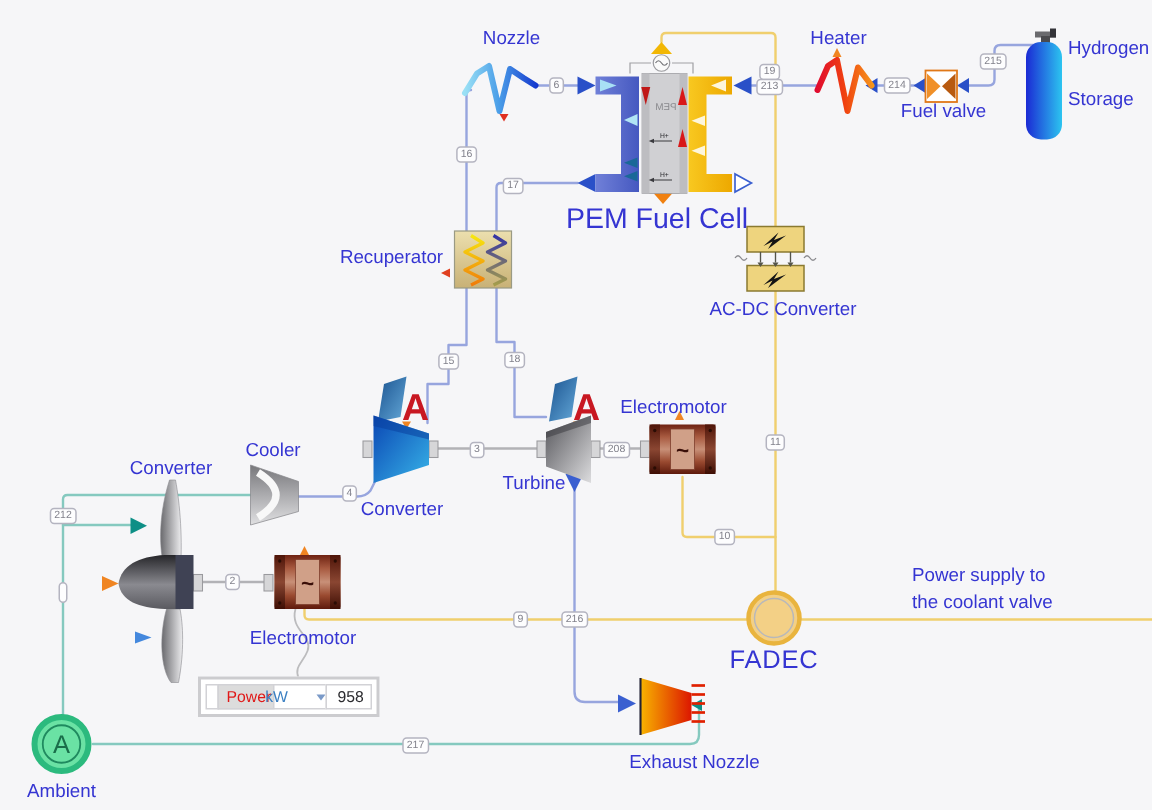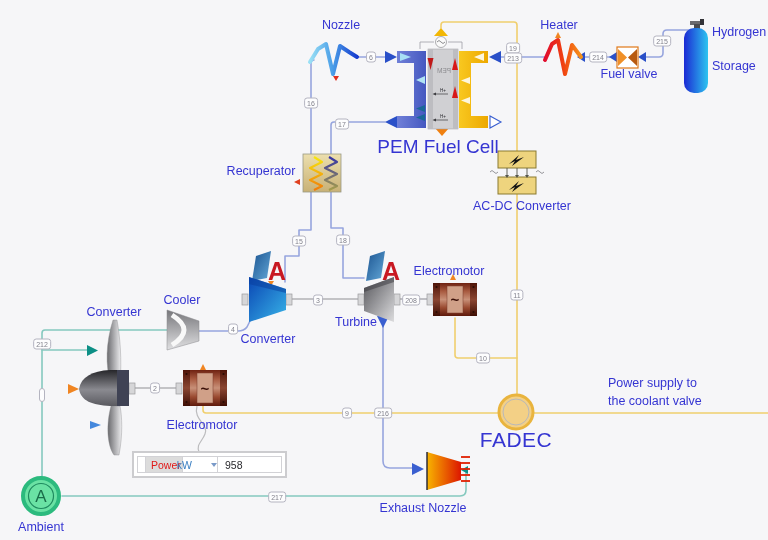--- a/index.html
+++ b/index.html
@@ -4,35 +4,35 @@
 <style>
   html,body{margin:0;padding:0}
   body{width:768px;height:540px;background:#f6f6f8;position:relative;overflow:hidden;
        font-family:"Liberation Sans",sans-serif}
   .canvas{position:absolute;inset:0;width:768px;height:540px}
   svg{position:absolute;left:0;top:0;z-index:1}
   .lbl{position:absolute;color:#3535d2;font-size:12.5px;line-height:14px;
        transform:translate(-50%,-50%);white-space:nowrap;z-index:5}
   .lbl.left{transform:translate(0,-50%)}
   .lbl.big{font-size:19px}
-  .lbl.xl{font-size:21px;letter-spacing:.5px}
+  .lbl.xl{font-size:17px;letter-spacing:.5px}
   .node{position:absolute;transform:translate(-50%,-50%);background:#fdfdfe;
         border:1px solid #b4b4c0;border-radius:3px;color:#82828c;font-size:7px;
         line-height:9px;padding:0 2px;white-space:nowrap;z-index:6}
   .node.capsule{width:4px;height:12px;border-radius:5px;padding:0}
   .power-box{position:absolute;left:132px;top:451px;z-index:7;background:#fff;
              border:2px solid #cccccf;padding:3px;display:flex;align-items:center}
   .pcell{border:1px solid #d2d2d6;height:17px;display:flex;align-items:center;
          font-size:10.5px;background:#fff;margin-left:-1px;box-sizing:border-box}
   .p0{width:9px;margin-left:0}
   .p-label{background:#dcdcdc;color:#e01818;width:38px;padding-left:5px;font-weight:normal}
   .p-unit{width:36px;color:#3a7fc2;justify-content:flex-end;gap:19px}
   .chev{width:0;height:0;border-left:3px solid transparent;border-right:3px solid transparent;
         border-top:4px solid #7a9ac8}
-  .p-value{width:65px;color:#2a2a2e;padding-left:7px}
+  .p-value{width:31px;color:#2a2a2e;padding-left:7px}
 </style>
 </head>
 <body>
 
 <div class="canvas">
 
 <svg width="768" height="540" viewBox="0 0 768 540">
   <defs>
     <linearGradient id="gcool" gradientUnits="userSpaceOnUse" x1="310" y1="60" x2="360" y2="60">
       <stop offset="0" stop-color="#9ae0f5"></stop>
@@ -343,21 +343,21 @@
 <div class="lbl big" style="left:438px;top:147px">PEM Fuel Cell</div>
 <div class="lbl" style="left:261px;top:171px">Recuperator</div>
 <div class="lbl" style="left:522px;top:206px">AC-DC Converter</div>
 <div class="lbl" style="left:449px;top:271px">Electromotor</div>
 <div class="lbl" style="left:356px;top:322px">Turbine</div>
 <div class="lbl" style="left:268px;top:339px">Converter</div>
 <div class="lbl" style="left:182px;top:300px">Cooler</div>
 <div class="lbl" style="left:114px;top:312px">Converter</div>
 <div class="lbl" style="left:202px;top:425px">Electromotor</div>
 <div class="lbl xl" style="left:516px;top:440px">FADEC</div>
-<div class="lbl" style="left:423px;top:508px">Exhaust Nozzle</div>
+<div class="lbl" style="left:463px;top:508px">Exhaust Nozzle</div>
 <div class="lbl" style="left:41px;top:527px">Ambient</div>
 <div class="lbl left" style="left:608px;top:383px">Power supply to</div>
 <div class="lbl left" style="left:608px;top:401px">the coolant valve</div>
 
 <span class="node" style="left:42px;top:344px">212</span>
 <span class="node capsule" style="left:42px;top:395px"></span>
 <span class="node" style="left:155px;top:388px">2</span>
 <span class="node" style="left:233px;top:329px">4</span>
 <span class="node" style="left:318px;top:300px">3</span>
 <span class="node" style="left:411px;top:300px">208</span>

